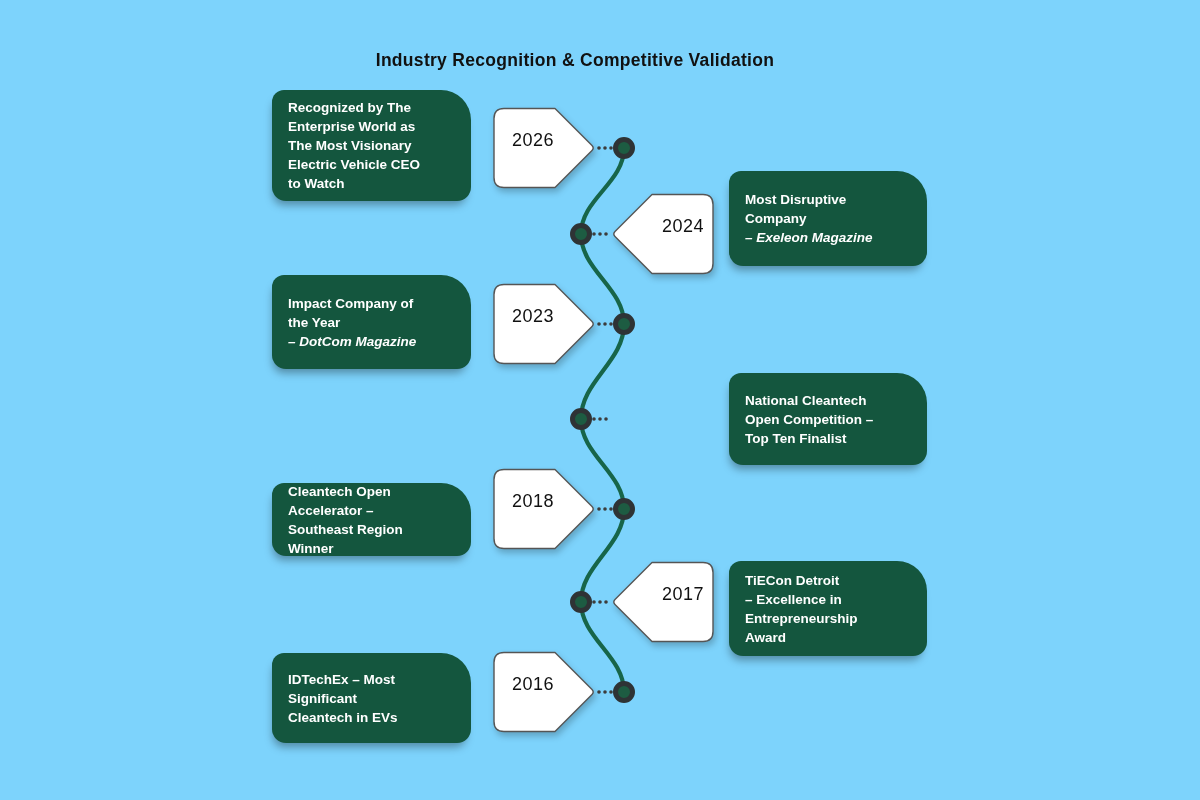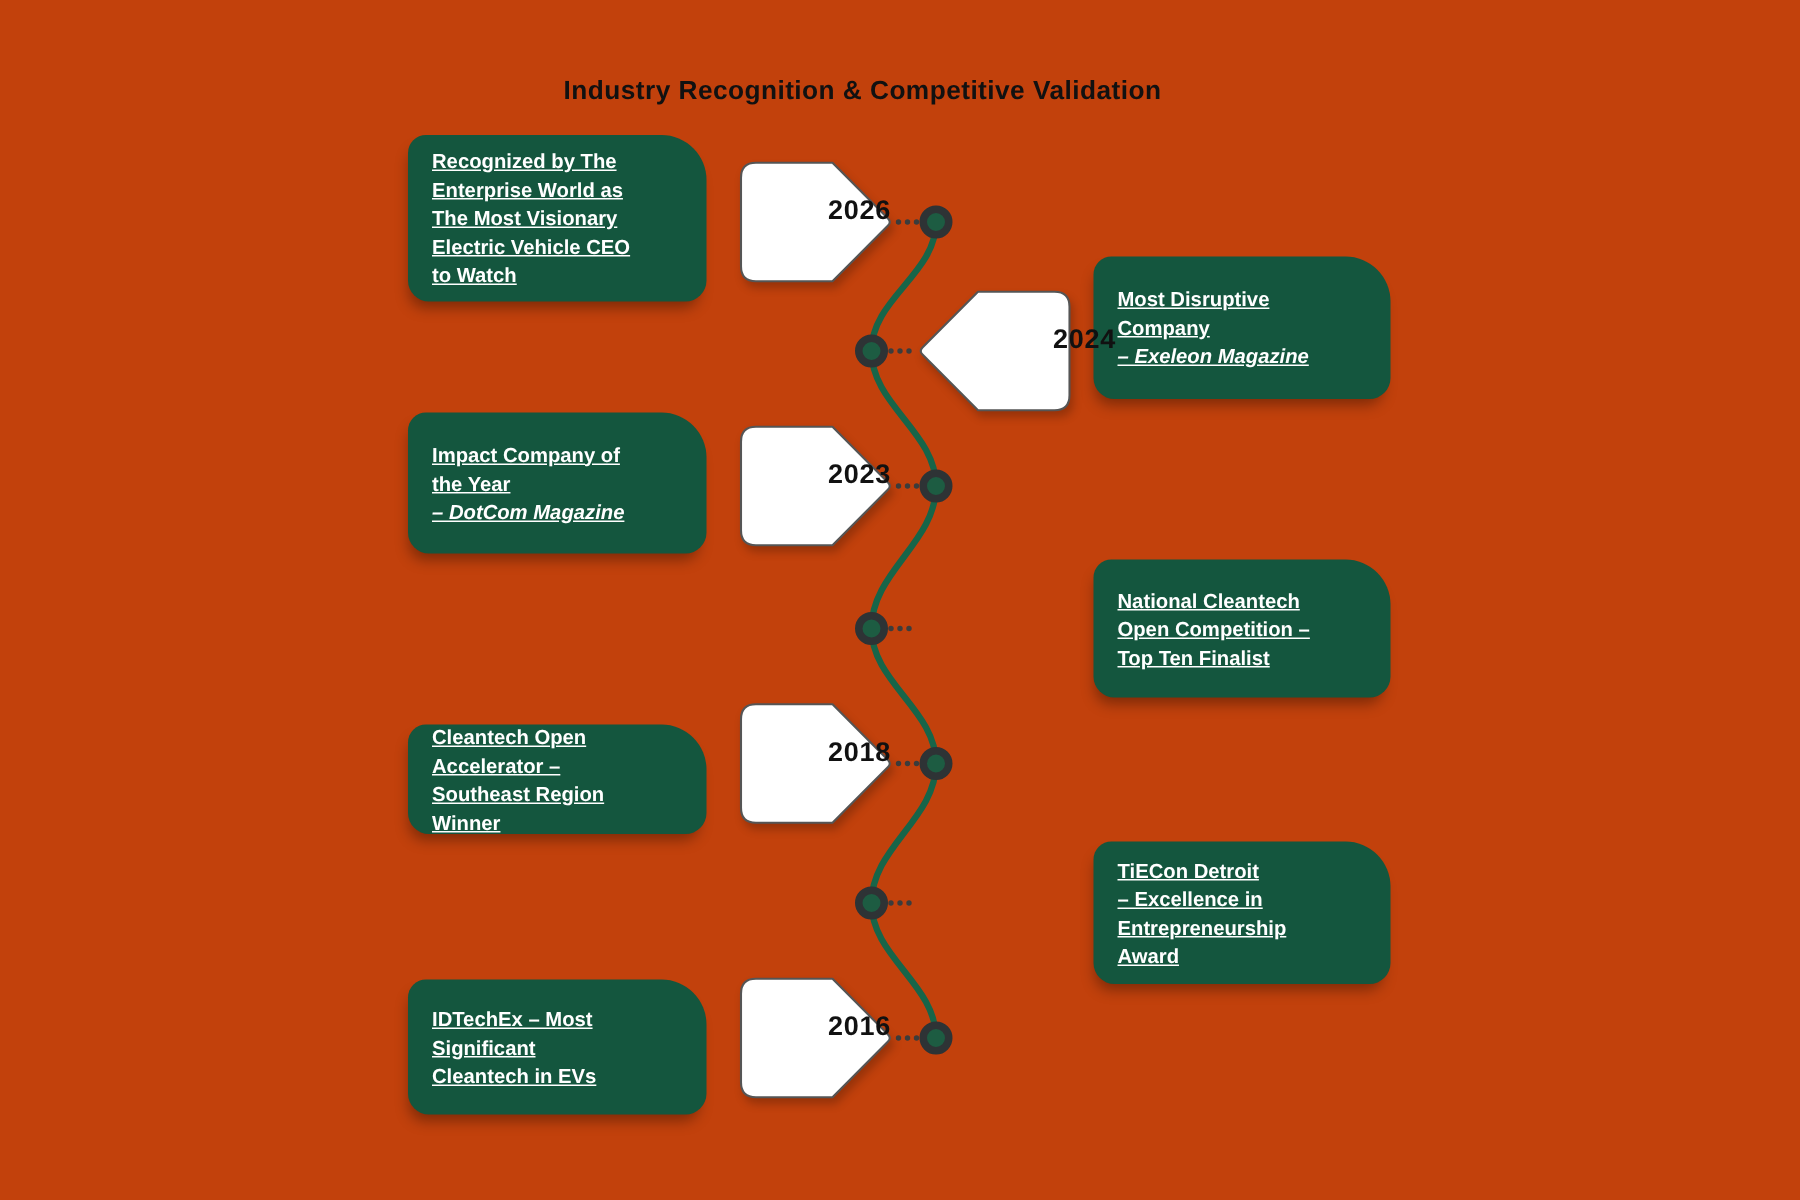--- a/index.html
+++ b/index.html
@@ -1,45 +1,45 @@
 <!DOCTYPE html>
 <html style="--box-green: #14563E; --curve-green: #176549; --node-fill: #1D5C42; --node-ring: #2E3335; --tag-outline: #555555; --dot-color: #3C3C3C; --title-color: #111111; --text-on-green: #FFFFFF;"><head>
 <meta charset="utf-8">
 <style>
   html,body{margin:0;padding:0;background:#ffffff;}
   .canvas{
-    position:relative;width:1200px;height:800px;background:#c2410c;overflow:hidden;
+    position:relative;width:1200px;height:800px;background:#7dd3fc;overflow:hidden;
     font-family:"Liberation Sans","DejaVu Sans",sans-serif;
   }
   .title{
     position:absolute;top:50px;left:0;width:1150px;margin:0;text-align:center;
     font-size:17.5px;font-weight:bold;color:var(--title-color,#111);letter-spacing:.3px;
   }
   .spine{position:absolute;top:0;left:0;}
   .wave{fill:none;stroke:var(--curve-green,#176549);stroke-width:4.2;stroke-linecap:round;}
   .node{fill:var(--node-fill,#1d5c42);stroke:var(--node-ring,#2e3335);stroke-width:5;}
   .dot{fill:var(--dot-color,#3c3c3c);}
   .award-box{
     position:absolute;background:var(--box-green,#14563e);color:var(--text-on-green,#fff);
     border-radius:12px 30px 14px 14px;
     display:flex;flex-direction:column;justify-content:center;
     padding:8px 10px 8px 16px;box-sizing:border-box;
     box-shadow:-2px 7px 9px -3px rgba(0,0,0,.35);
-    font-size:13.5px;font-weight:bold;line-height:19px;text-decoration:underline;
+    font-size:13.5px;font-weight:bold;line-height:19px;
   }
   .award-box.left{left:272px;width:199px;}
   .award-box.right{left:729px;width:198px;}
   .award-line{white-space:nowrap;}
   .award-source{white-space:nowrap;font-style:italic;}
   .year-tag{position:absolute;width:104px;height:82px;}
   .tag-shape{position:absolute;left:0;top:0;filter:drop-shadow(2px 4px 3px rgba(0,0,0,.22));}
   .tag-path{fill:#ffffff;stroke:var(--tag-outline,#555);stroke-width:1.4;stroke-linejoin:round;}
   .year-label{
     position:absolute;top:0;height:67px;display:flex;align-items:center;justify-content:center;
-    font-size:18px;font-weight:bold;color:#111;letter-spacing:.5px;margin-left:40px;
+    font-size:18px;font-weight:normal;color:#111;letter-spacing:.5px;
   }
   .year-label.on-left{left:4px;width:74px;}
   .year-label.on-right{left:38px;width:68px;}
 </style>
 </head>
 <body>
 
 <div class="canvas">
 
   <h1 class="title">Industry Recognition &amp; Competitive Validation</h1>
@@ -148,20 +148,26 @@
   </div>
 
 
   <div class="year-tag" style="left:492px;top:468px">
     <svg class="tag-shape" width="104" height="82" viewBox="0 0 104 82">
       <path class="tag-path" d="M 12 1.5 L 63 1.5 L 100 38.6 Q 102.4 41 100 43.4 L 63 80.5 L 12 80.5 Q 2 80.5 2 70.5 L 2 11.5 Q 2 1.5 12 1.5 Z"></path>
     </svg>
     <span class="year-label on-left">2018</span>
   </div>
 
+  <div class="year-tag" style="left:611px;top:561px">
+    <svg class="tag-shape" width="104" height="82" viewBox="0 0 104 82">
+      <path class="tag-path" d="M 41 1.5 L 92 1.5 Q 102 1.5 102 11.5 L 102 70.5 Q 102 80.5 92 80.5 L 41 80.5 L 4 43.4 Q 1.6 41 4 38.6 Z"></path>
+    </svg>
+    <span class="year-label on-right">2017</span>
+  </div>
 
   <div class="year-tag" style="left:492px;top:651px">
     <svg class="tag-shape" width="104" height="82" viewBox="0 0 104 82">
       <path class="tag-path" d="M 12 1.5 L 63 1.5 L 100 38.6 Q 102.4 41 100 43.4 L 63 80.5 L 12 80.5 Q 2 80.5 2 70.5 L 2 11.5 Q 2 1.5 12 1.5 Z"></path>
     </svg>
     <span class="year-label on-left">2016</span>
   </div>
 
 </div>
 

